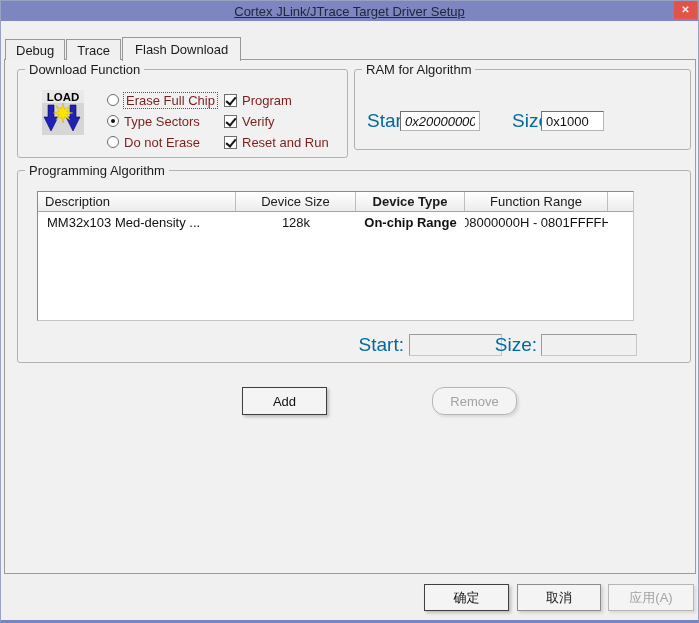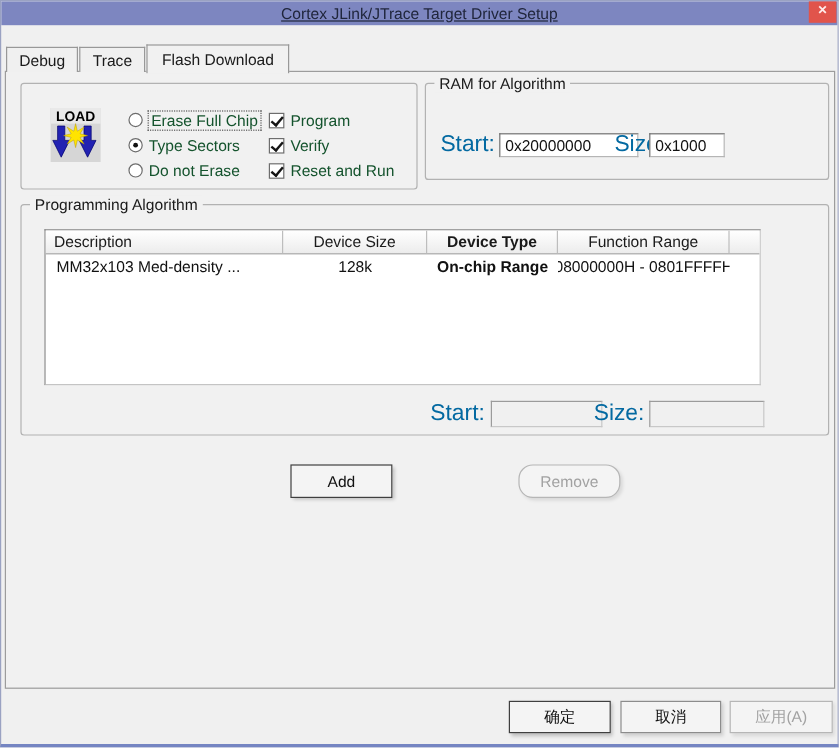--- a/index.html
+++ b/index.html
@@ -51,21 +51,21 @@
   }
   #grp-download{left:12px;top:9px;width:331px;height:89px;}
   #grp-ram{left:349px;top:9px;width:337px;height:81px;}
   #grp-prog{left:12px;top:110px;width:674px;height:193px;}
 
   
   .load-icon{position:absolute;left:24px;top:20px;width:42px;height:45px;}
 
   
   .ctl-row{position:absolute;height:16px;display:flex;align-items:center;cursor:pointer;}
-  .ctl-label{font-size:13px;color:#14532d;margin-left:5px;white-space:nowrap;line-height:15px;}
+  .ctl-label{font-size:13px;color:#7f1d1d;margin-left:5px;white-space:nowrap;line-height:15px;}
   .ctl-label.dotted{outline:1px dotted #555;padding:0 2px;}
   .radio{
     width:12px;height:12px;border-radius:50%;background:#fff;
     border:1px solid #6d6d6d;position:relative;flex:none;
   }
   .radio.selected::after{
     content:"";position:absolute;left:3px;top:3px;width:4px;height:4px;
     border-radius:50%;background:#121212;
   }
   .check{
@@ -137,20 +137,21 @@
 
   <div class="tabs">
     <div class="tab">Debug</div>
     <div class="tab">Trace</div>
     <div class="tab active">Flash Download</div>
   </div>
 
   <div class="panel">
 
     <div class="group" id="grp-download">
+      <span class="legend">Download Function</span>
 
       <svg class="load-icon" viewBox="0 0 42 45">
         <rect x="0" y="0" width="42" height="45" fill="#d6d6d6"></rect>
         <rect x="0" y="0" width="42" height="13" fill="#e9e9e9"></rect>
         <text x="21" y="11" text-anchor="middle" font-family="DejaVu Sans Mono, monospace" font-size="11.5" font-weight="bold" fill="#000000">LOAD</text>
         <path d="M6 15 H12 V27 H16 L9 41 L2 27 H6 Z" fill="#2222b2" stroke="#00006e" stroke-width="0.6"></path>
         <path d="M28 15 H34 V27 H38 L31 41 L24 27 H28 Z" fill="#2222b2" stroke="#00006e" stroke-width="0.6"></path>
         <polygon points="21,13 22.5,19.3 28.1,15.9 24.7,21.5 31,23 24.7,24.5 28.1,30.1 22.5,26.7 21,33 19.5,26.7 13.9,30.1 17.3,24.5 11,23 17.3,21.5 13.9,15.9 19.5,19.3" fill="#ffe400" stroke="#b89a00" stroke-width="0.4"></polygon>
       </svg>
 
@@ -177,21 +178,21 @@
       </div>
       <div class="ctl-row" style="left:206px;top:64px">
         <span class="check checked"></span>
         <span class="ctl-label">Reset and Run</span>
       </div>
     </div>
 
     <div class="group" id="grp-ram">
       <span class="legend">RAM for Algorithm</span>
       <span class="flabel" style="left:12px;top:41px">Start:</span>
-      <input class="tin" style="left: 61px; top: 41px; width: 116px;" value="0x20000000">
+      <input class="tin" style="left: 45px; top: 41px; width: 80px; font-style: italic;" value="0x20000000">
       <span class="flabel" style="left:157px;top:41px">Size:</span>
       <input class="tin" style="left: 186px; top: 41px; width: 63px;" value="0x1000">
     </div>
 
     <div class="group" id="grp-prog">
       <span class="legend">Programming Algorithm</span>
 
       <div class="list">
         <div class="lheader">
           <div class="hcell first c1">Description</div>

